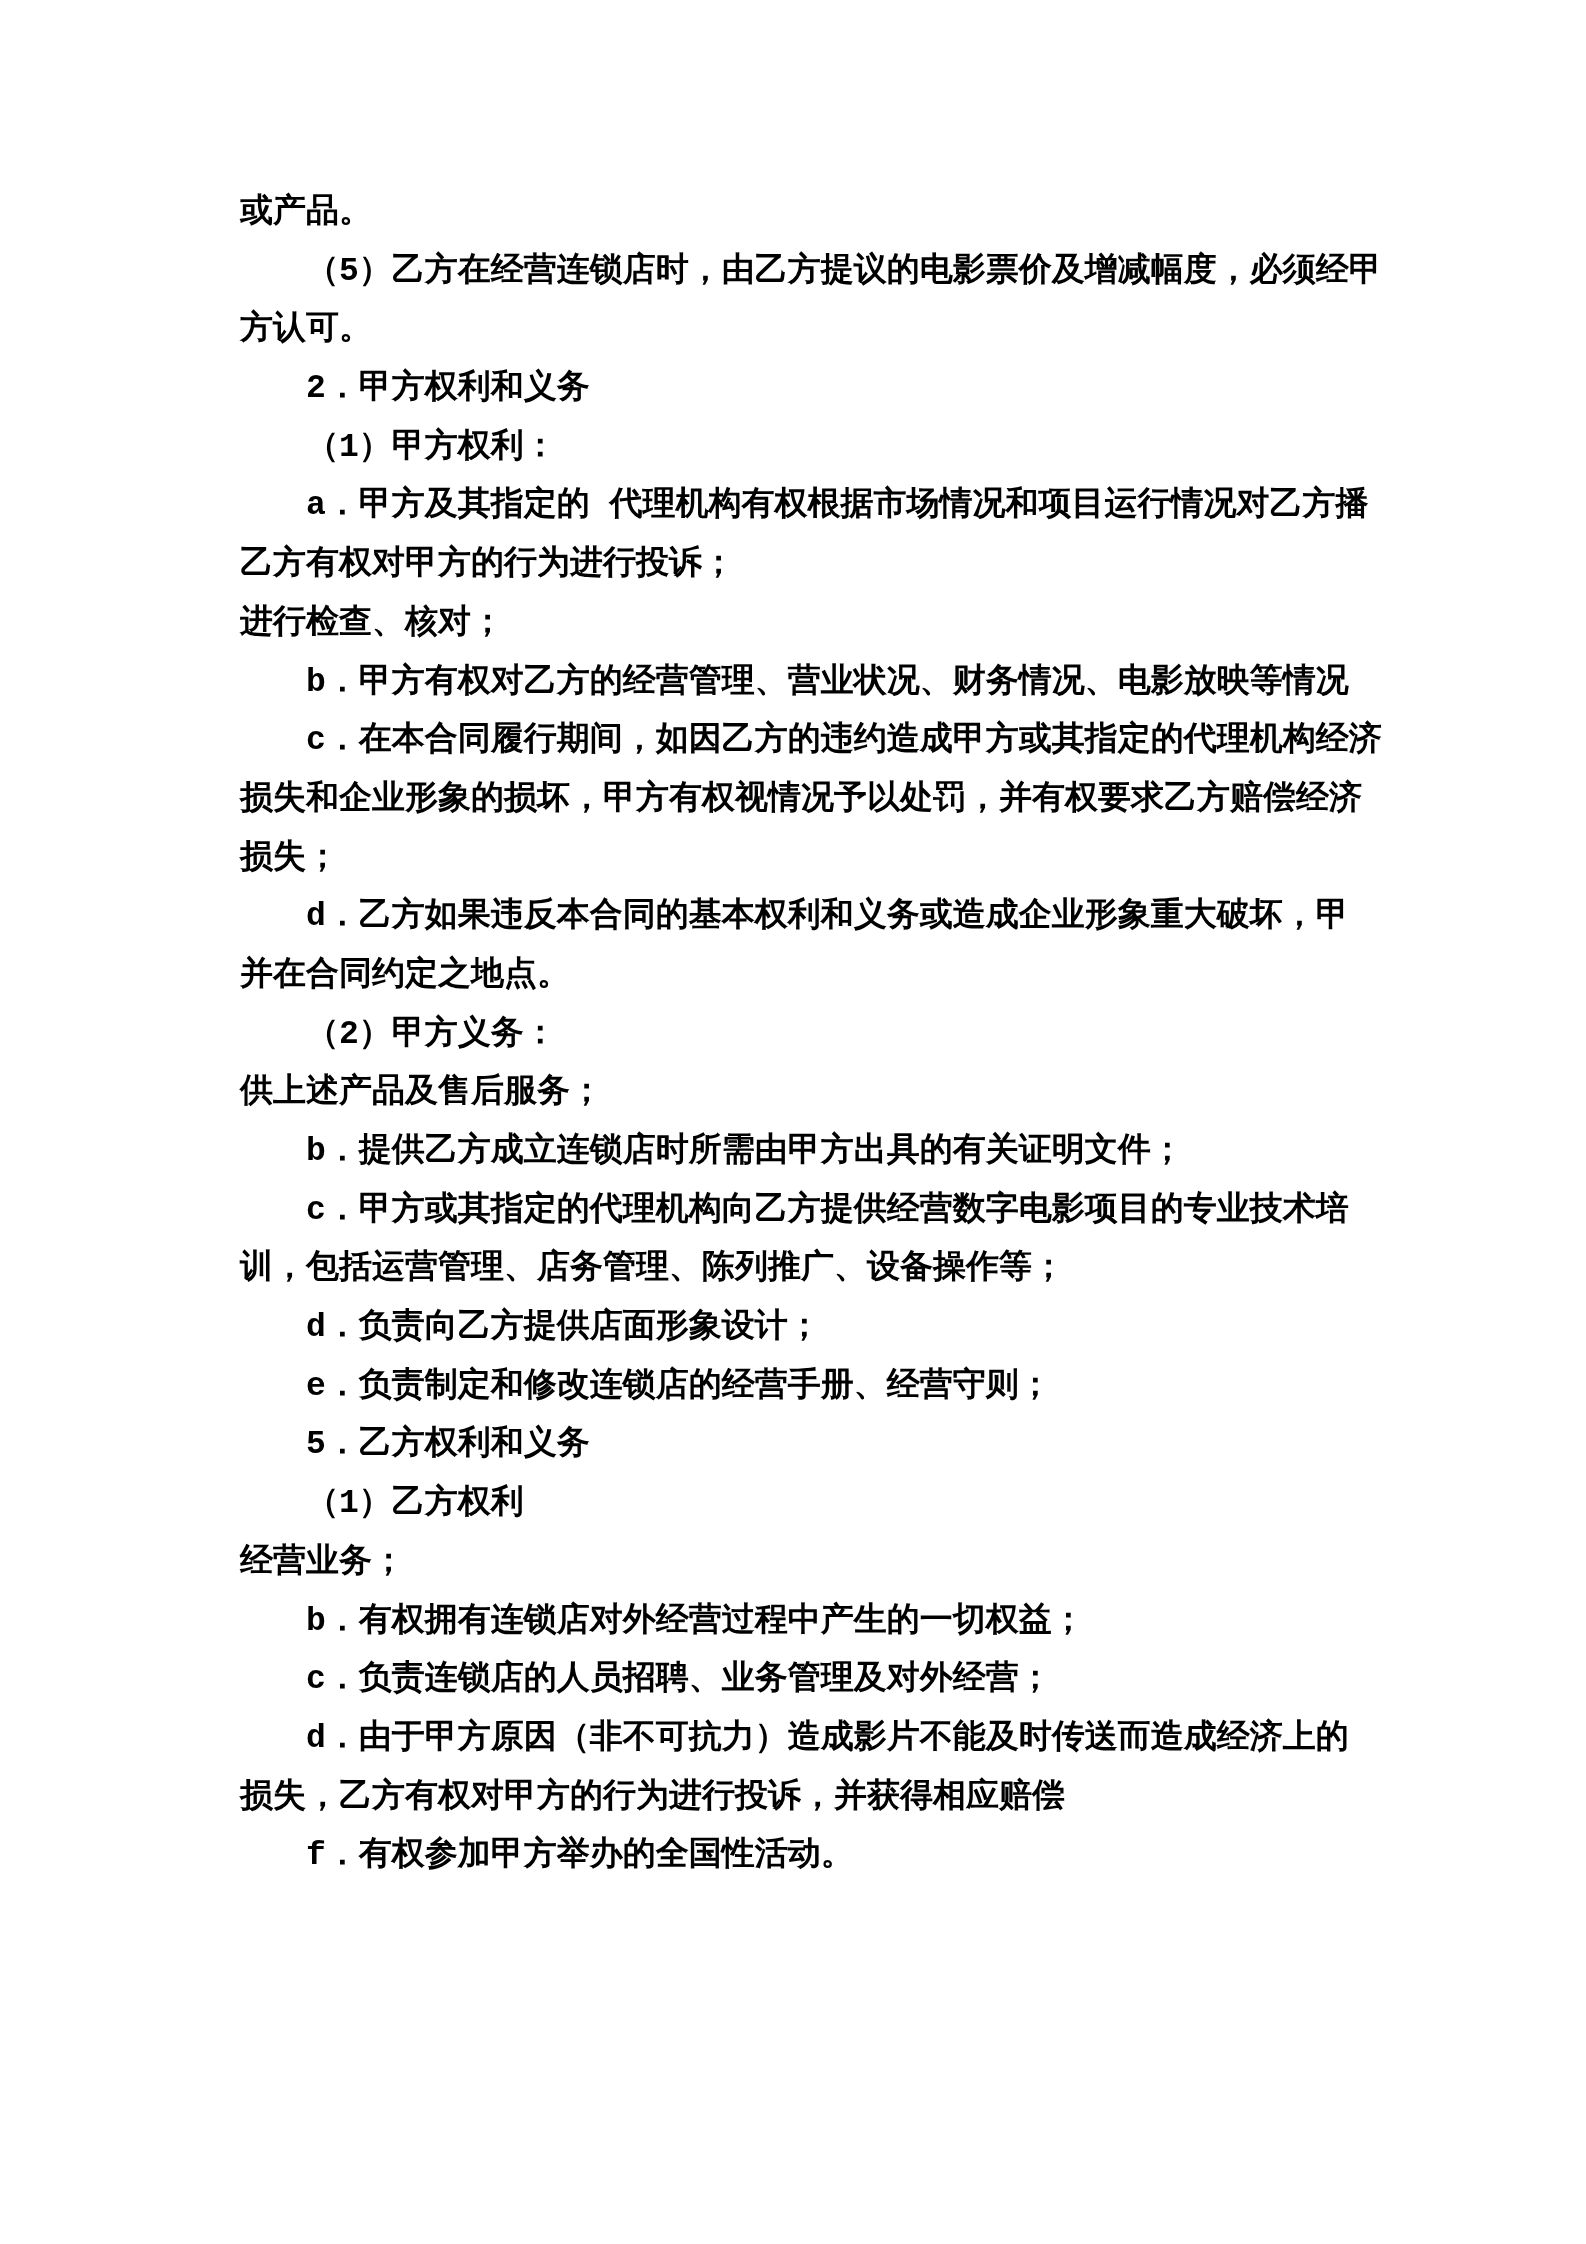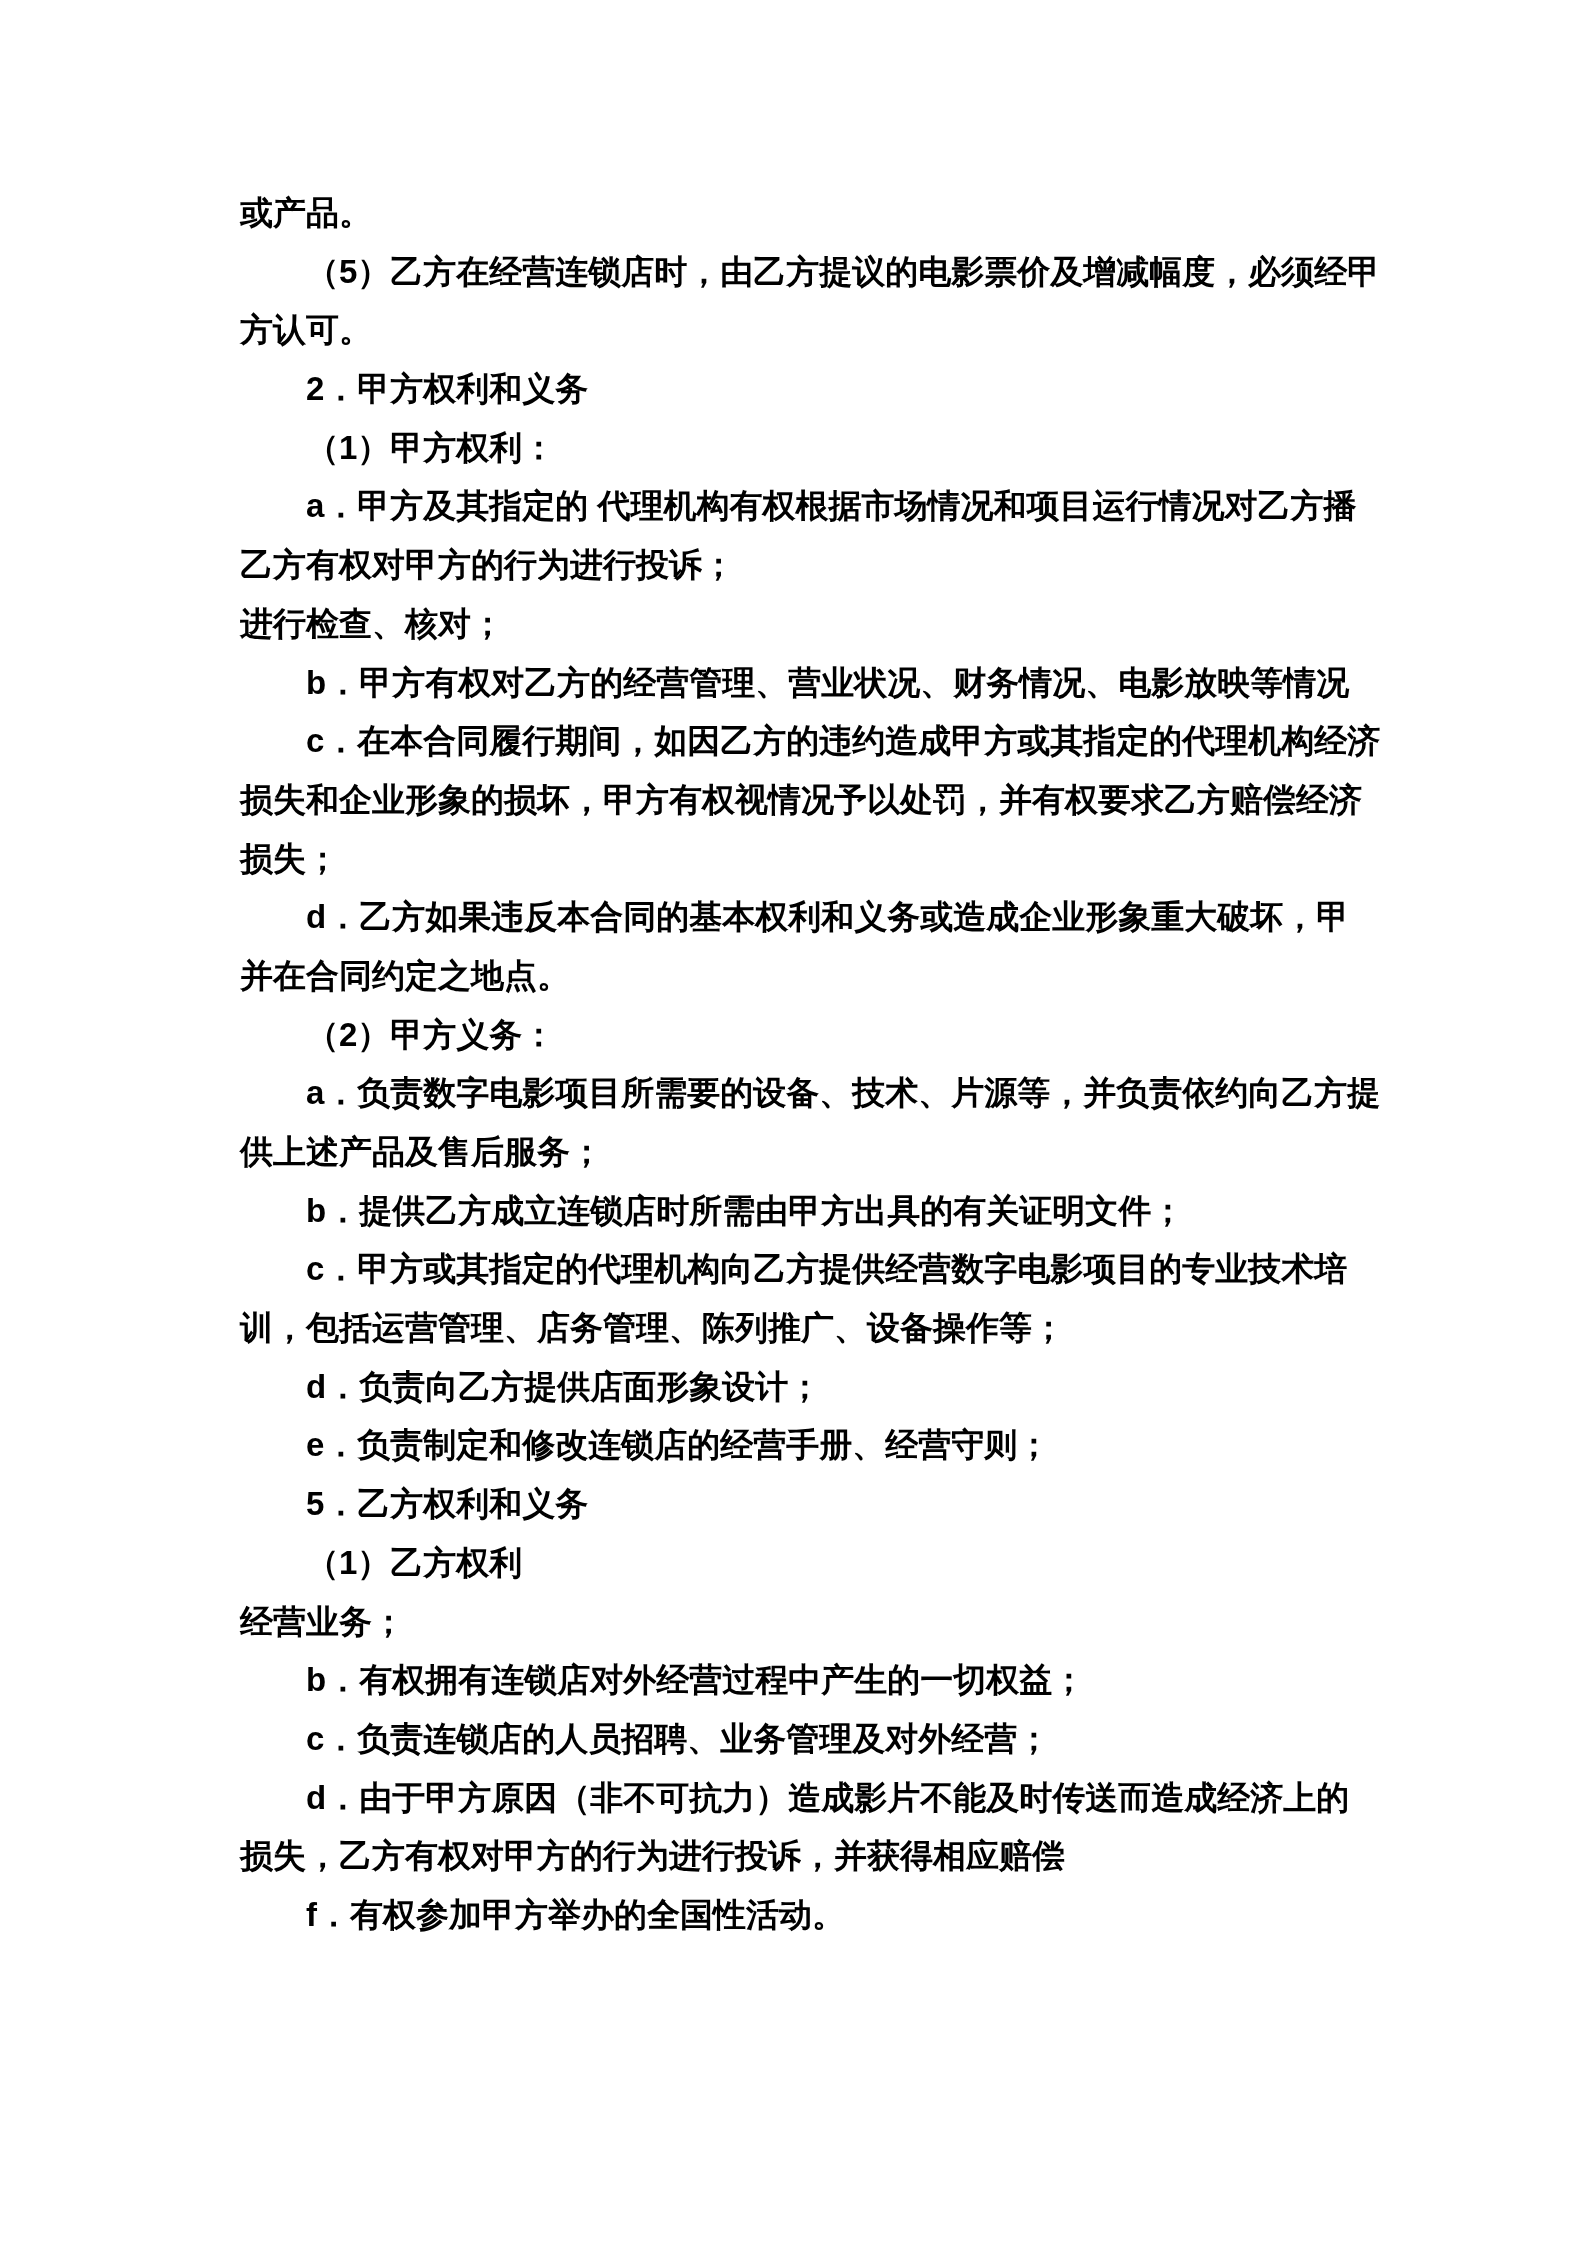--- a/index.html
+++ b/index.html
@@ -14,21 +14,21 @@
     background: #ffffff;
     overflow: hidden;
   }
   .content {
     position: absolute;
     left: 240px;
     top: 184px;
     width: 1110px;
   }
   .line {
-    font-family: Liberation Sans, sans-serif;
+    font-family: Liberation Mono, monospace;
     font-weight: 700;
     font-size: 33px;
     line-height: 58.7px;
     height: 58.7px;
     color: #000000;
     white-space: nowrap;
   }
   .line.indent {
     text-indent: 2em;
   }
@@ -49,21 +49,20 @@
     <div class="line indent">a．甲方及其指定的 代理机构有权根据市场情况和项目运行情况对乙方播</div>
     <div class="line flush">乙方有权对甲方的行为进行投诉；</div>
     <div class="line flush">进行检查、核对；</div>
     <div class="line indent">b．甲方有权对乙方的经营管理、营业状况、财务情况、电影放映等情况</div>
     <div class="line indent">c．在本合同履行期间，如因乙方的违约造成甲方或其指定的代理机构经济</div>
     <div class="line flush">损失和企业形象的损坏，甲方有权视情况予以处罚，并有权要求乙方赔偿经济</div>
     <div class="line flush">损失；</div>
     <div class="line indent">d．乙方如果违反本合同的基本权利和义务或造成企业形象重大破坏，甲</div>
     <div class="line flush">并在合同约定之地点。</div>
     <div class="line indent">（2）甲方义务：</div>
-    <div class="line indent">a．负责数字电影项目所需要的设备、技术、片源等，并负责依约向乙方提</div>
     <div class="line flush">供上述产品及售后服务；</div>
     <div class="line indent">b．提供乙方成立连锁店时所需由甲方出具的有关证明文件；</div>
     <div class="line indent">c．甲方或其指定的代理机构向乙方提供经营数字电影项目的专业技术培</div>
     <div class="line flush">训，包括运营管理、店务管理、陈列推广、设备操作等；</div>
     <div class="line indent">d．负责向乙方提供店面形象设计；</div>
     <div class="line indent">e．负责制定和修改连锁店的经营手册、经营守则；</div>
     <div class="line indent">5．乙方权利和义务</div>
     <div class="line indent">（1）乙方权利</div>
     <div class="line flush">经营业务；</div>
     <div class="line indent">b．有权拥有连锁店对外经营过程中产生的一切权益；</div>

